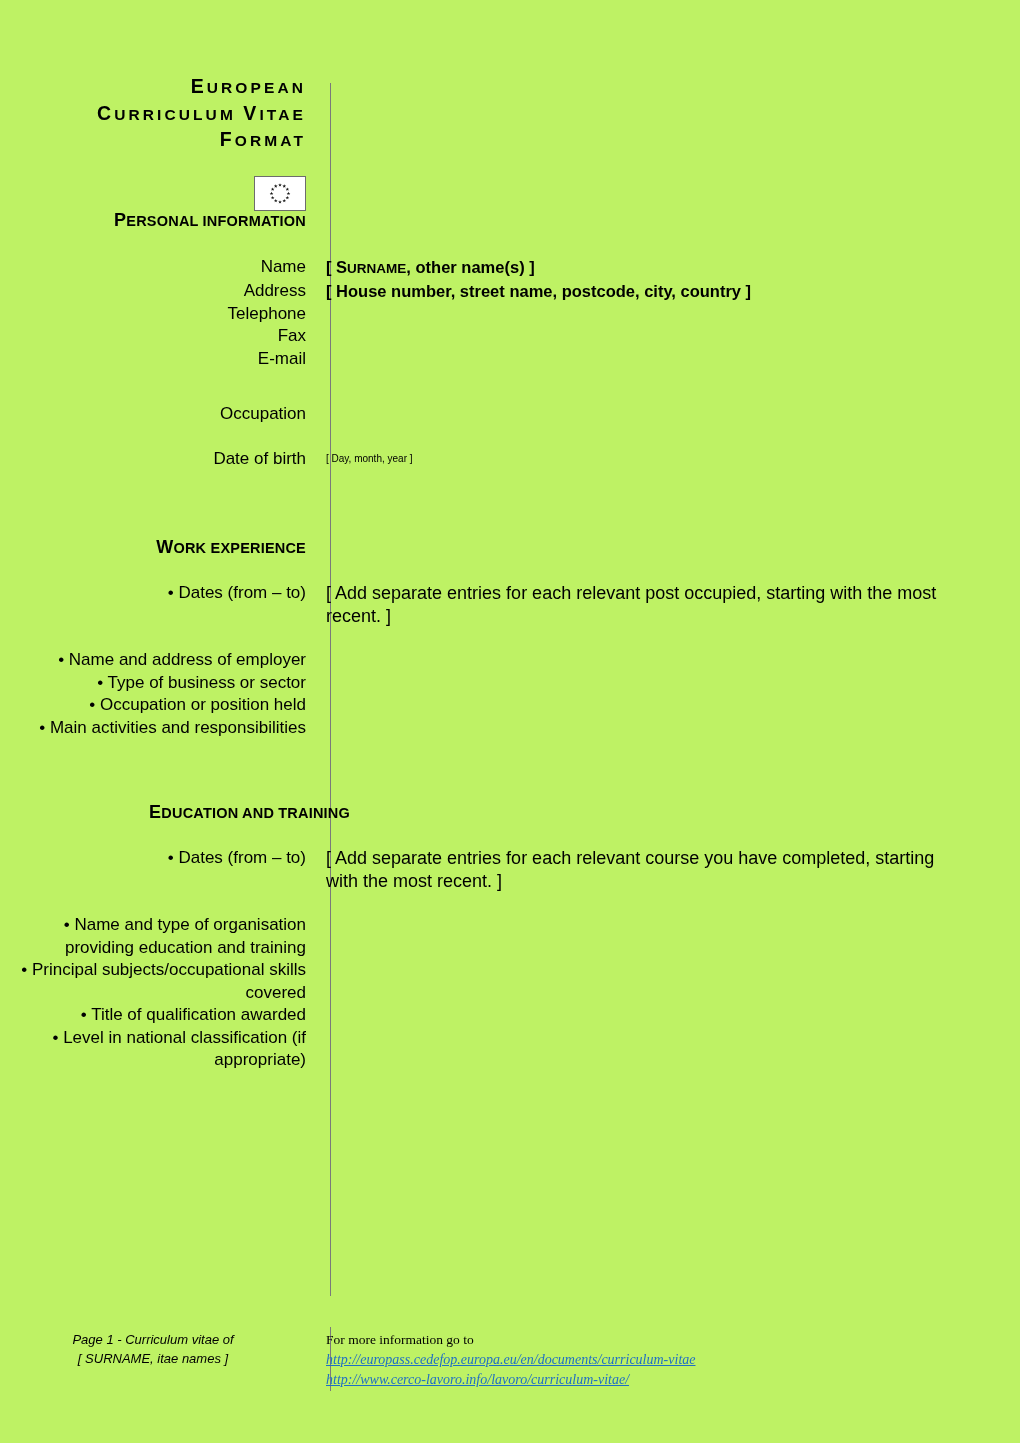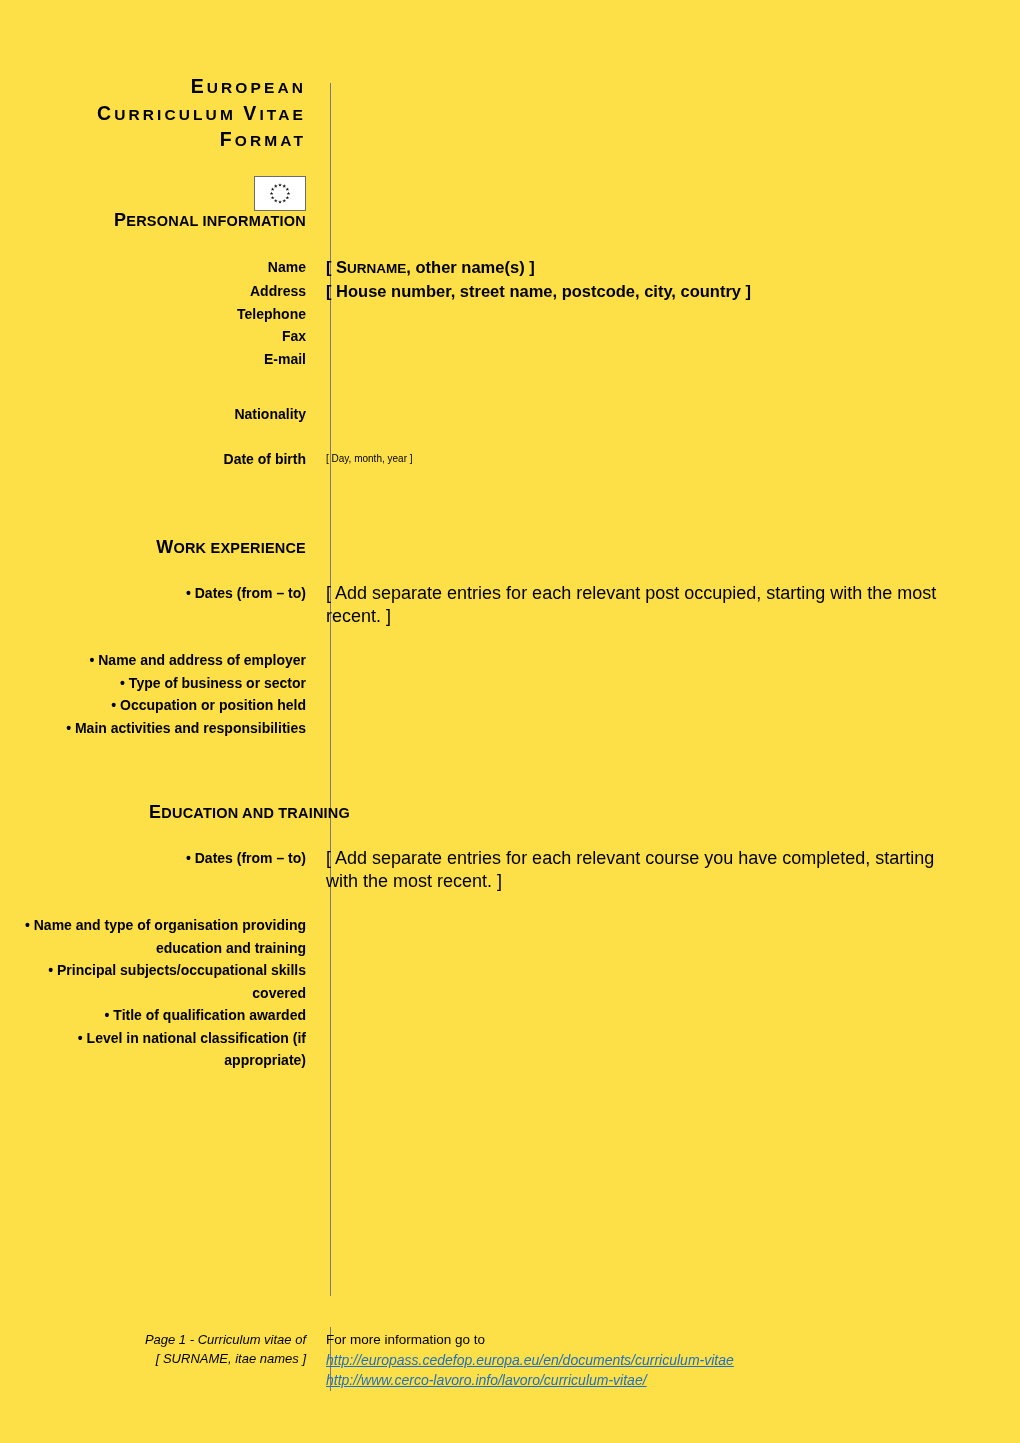--- a/index.html
+++ b/index.html
@@ -8,21 +8,21 @@
     background: #ffffff;
   }
   body {
     font-family: "Liberation Sans", sans-serif;
     color: #000000;
   }
   .page {
     position: relative;
     width: 1020px;
     height: 1443px;
-    background: #fde047;
+    background: #bef264;
     overflow: hidden;
     box-sizing: border-box;
   }
 
   
   .row {
     position: relative;
     display: flex;
     align-items: flex-start;
   }
@@ -97,24 +97,23 @@
     letter-spacing: 0.2px;
     text-transform: uppercase;
     white-space: nowrap;
   }
   .section-heading .cap {
     font-size: 18px;
   }
 
   
   .field-label {
-    font-size: 14px;
+    font-size: 17px;
     line-height: 22.5px;
     color: #000000;
-    font-weight: bold;
   }
 
   
   .value-bold {
     font-weight: bold;
     font-size: 16.5px;
     line-height: 22.5px;
     white-space: nowrap;
   }
   .value-bold .cap {
@@ -153,32 +152,33 @@
     left: 0;
     top: 1330px;
     width: 1020px;
     display: flex;
     align-items: flex-start;
   }
   .footer-left {
     width: 308px;
     flex: 0 0 308px;
     box-sizing: border-box;
-    text-align: right;
+    text-align: center;
     padding-right: 2px;
     font-style: italic;
     font-size: 13px;
     line-height: 19px;
   }
   .footer-right {
     flex: 1 1 auto;
     padding-left: 18px;
     box-sizing: border-box;
     font-size: 13.5px;
     line-height: 20px;
+    font-family: Liberation Serif, serif;
   }
   .footer-link {
     display: block;
     font-style: italic;
     text-decoration: underline;
     color: #1F6FC4;
     font-size: 14px;
     line-height: 20px;
   }
 </style>
@@ -303,21 +303,21 @@
       </div>
       <div class="col-right">
         <div class="value-plain">&nbsp;</div>
       </div>
     </div>
 
     <div class="gap-sm"></div>
 
     <div class="row">
       <div class="col-left">
-        <div class="field-label">Nationality</div>
+        <div class="field-label">Occupation</div>
       </div>
       <div class="col-right">
         <div class="value-plain">&nbsp;</div>
       </div>
     </div>
 
     <div class="gap-md"></div>
 
     <div class="row">
       <div class="col-left">

